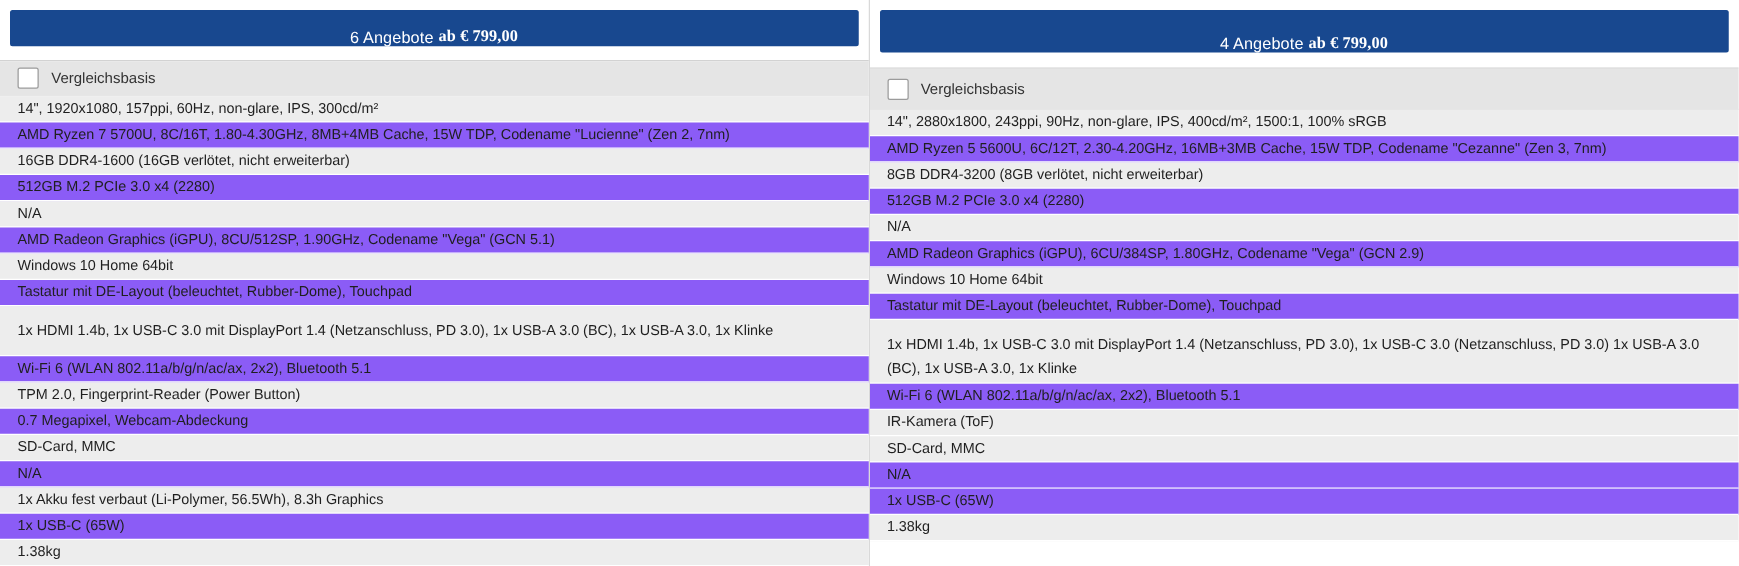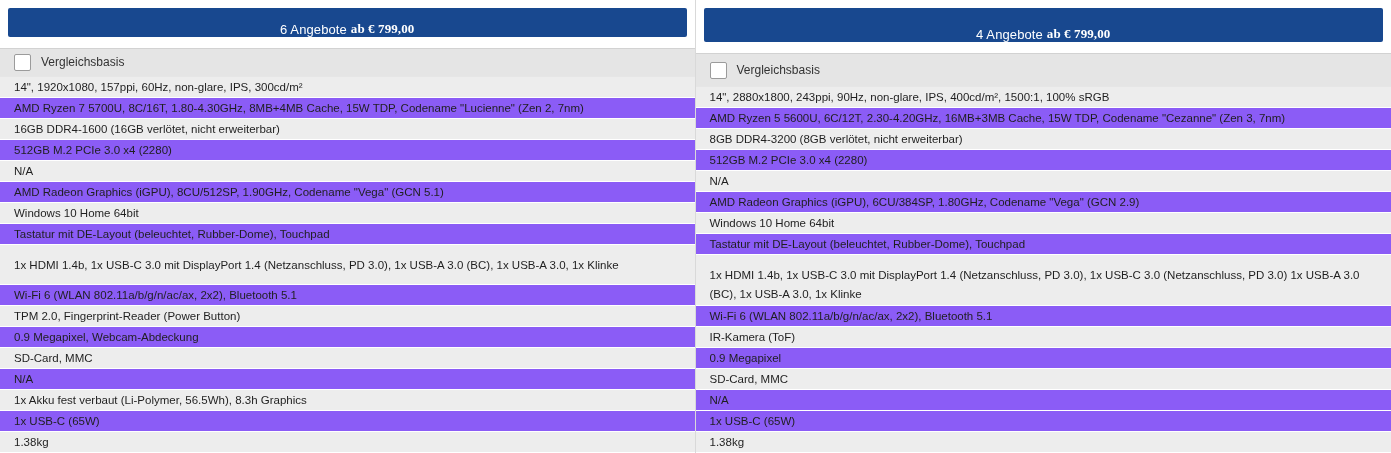--- a/index.html
+++ b/index.html
@@ -122,21 +122,21 @@
       <div class="spec-row plain">AMD Ryzen 7 5700U, 8C/16T, 1.80-4.30GHz, 8MB+4MB Cache, 15W TDP, Codename "Lucienne" (Zen 2, 7nm)</div>
       <div class="spec-row alt">16GB DDR4-1600 (16GB verlötet, nicht erweiterbar)</div>
       <div class="spec-row plain">512GB M.2 PCIe 3.0 x4 (2280)</div>
       <div class="spec-row alt">N/A</div>
       <div class="spec-row plain">AMD Radeon Graphics (iGPU), 8CU/512SP, 1.90GHz, Codename "Vega" (GCN 5.1)</div>
       <div class="spec-row alt">Windows 10 Home 64bit</div>
       <div class="spec-row plain">Tastatur mit DE-Layout (beleuchtet, Rubber-Dome), Touchpad</div>
       <div class="spec-row alt two-line">1x HDMI 1.4b, 1x USB-C 3.0 mit DisplayPort 1.4 (Netzanschluss, PD 3.0), 1x USB-A 3.0 (BC), 1x USB-A 3.0, 1x Klinke</div>
       <div class="spec-row plain">Wi-Fi 6 (WLAN 802.11a/b/g/n/ac/ax, 2x2), Bluetooth 5.1</div>
       <div class="spec-row alt">TPM 2.0, Fingerprint-Reader (Power Button)</div>
-      <div class="spec-row plain">0.9 Megapixel, Webcam-Abdeckung</div>
+      <div class="spec-row plain">0.7 Megapixel, Webcam-Abdeckung</div>
       <div class="spec-row alt">SD-Card, MMC</div>
       <div class="spec-row plain">N/A</div>
       <div class="spec-row alt">1x Akku fest verbaut (Li-Polymer, 56.5Wh), 8.3h Graphics</div>
       <div class="spec-row plain">1x USB-C (65W)</div>
       <div class="spec-row alt">1.38kg</div>
     </div>
   </div>
 
   <div class="column right">
     <div class="offer-bar">
@@ -153,21 +153,20 @@
       <div class="spec-row plain">AMD Ryzen 5 5600U, 6C/12T, 2.30-4.20GHz, 16MB+3MB Cache, 15W TDP, Codename "Cezanne" (Zen 3, 7nm)</div>
       <div class="spec-row alt">8GB DDR4-3200 (8GB verlötet, nicht erweiterbar)</div>
       <div class="spec-row plain">512GB M.2 PCIe 3.0 x4 (2280)</div>
       <div class="spec-row alt">N/A</div>
       <div class="spec-row plain">AMD Radeon Graphics (iGPU), 6CU/384SP, 1.80GHz, Codename "Vega" (GCN 2.9)</div>
       <div class="spec-row alt">Windows 10 Home 64bit</div>
       <div class="spec-row plain">Tastatur mit DE-Layout (beleuchtet, Rubber-Dome), Touchpad</div>
       <div class="spec-row alt two-line">1x HDMI 1.4b, 1x USB-C 3.0 mit DisplayPort 1.4 (Netzanschluss, PD 3.0), 1x USB-C 3.0 (Netzanschluss, PD 3.0) 1x USB-A 3.0 (BC), 1x USB-A 3.0, 1x Klinke</div>
       <div class="spec-row plain">Wi-Fi 6 (WLAN 802.11a/b/g/n/ac/ax, 2x2), Bluetooth 5.1</div>
       <div class="spec-row alt">IR-Kamera (ToF)</div>
-      <div class="spec-row plain">0.9 Megapixel</div>
       <div class="spec-row alt">SD-Card, MMC</div>
       <div class="spec-row plain">N/A</div>
       <div class="spec-row plain">1x USB-C (65W)</div>
       <div class="spec-row alt">1.38kg</div>
     </div>
   </div>
 
 </div>
 
 </body></html>

